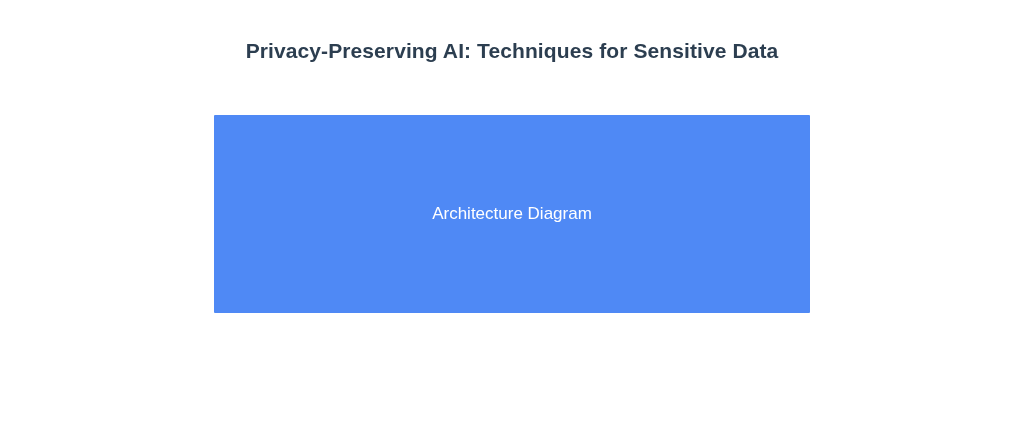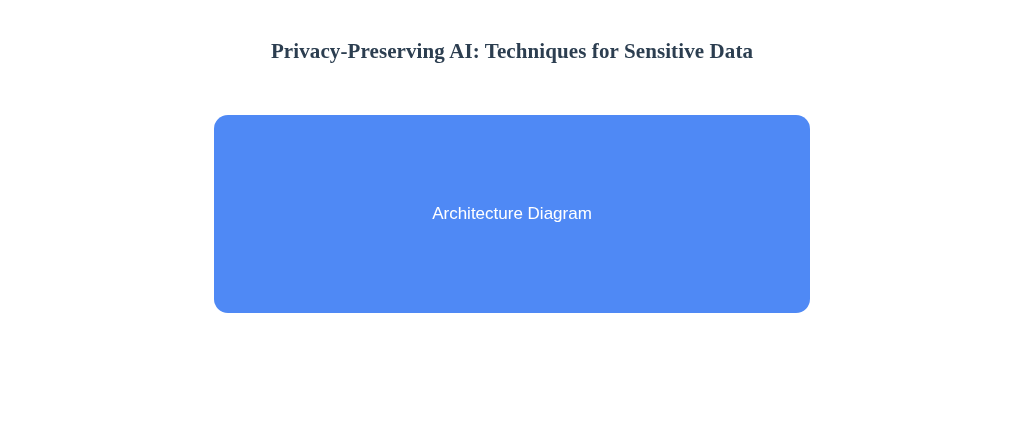--- a/index.html
+++ b/index.html
@@ -19,36 +19,36 @@
     width: 1024px;
     height: 429px;
     background: #ffffff;
   }
   .slide-title {
     position: absolute;
     left: 0;
     top: 24px;
     width: 1024px;
     text-align: center;
-    font-family: Liberation Serif, serif;
+    font-family: Liberation Sans, sans-serif;
     font-size: 21px;
     font-weight: bold;
     letter-spacing: 0.1px;
     color: #2c3e50;
     line-height: 26px;
     white-space: nowrap;
   }
   .diagram-placeholder {
     position: absolute;
     left: 214px;
     top: 115px;
     width: 596px;
     height: 198px;
     background: #4f89f5;
-    border-radius: 14px;
+    border-radius: 1px;
     display: flex;
     align-items: center;
     justify-content: center;
     box-sizing: border-box;
   }
   .diagram-placeholder-label {
     font-family: "Liberation Sans", sans-serif;
     font-size: 17px;
     font-weight: normal;
     color: #ffffff;

